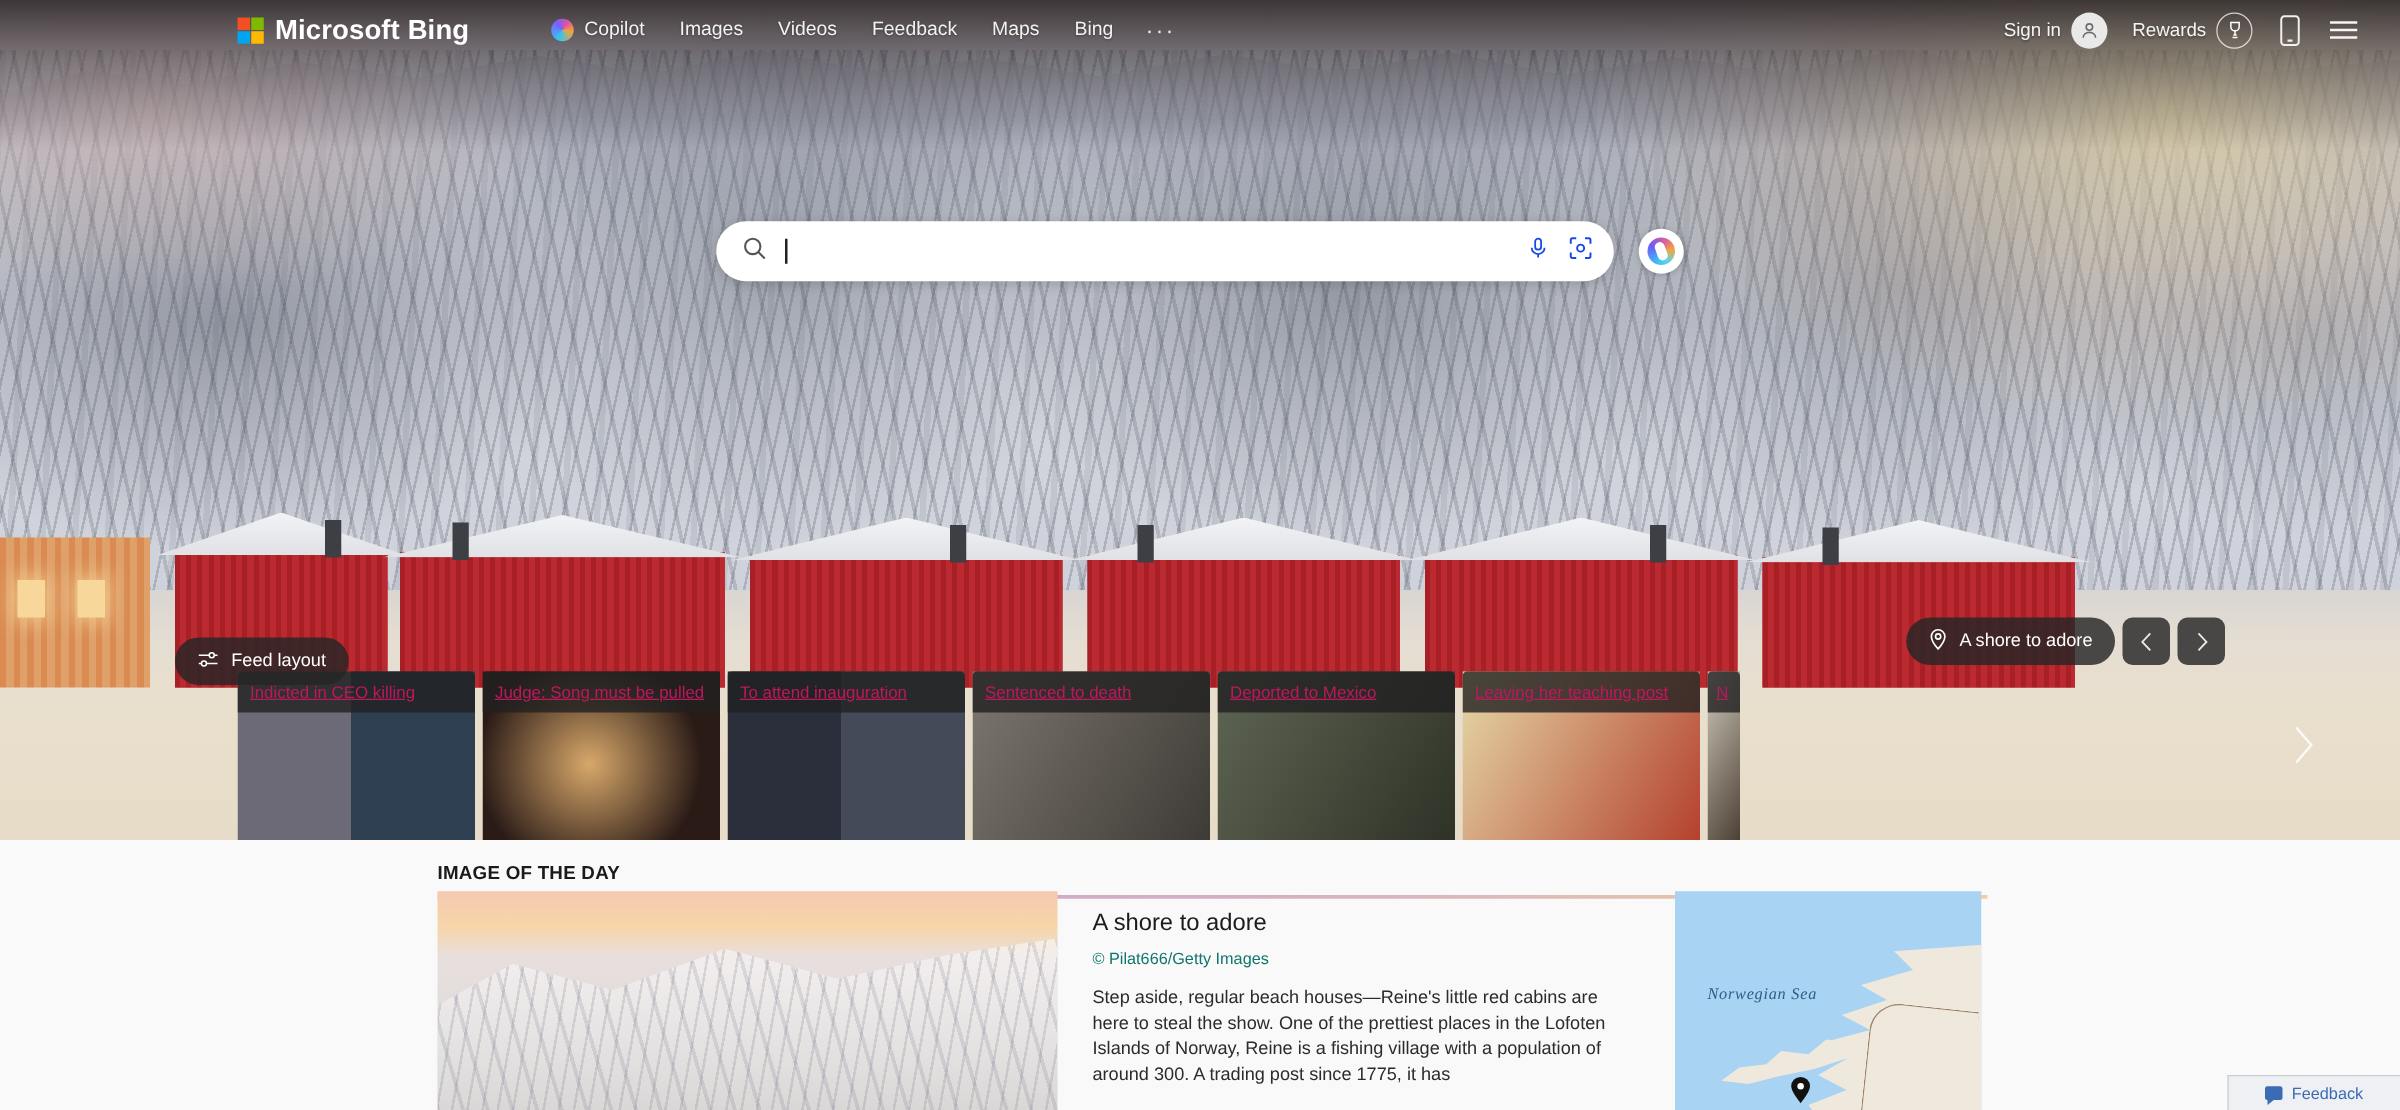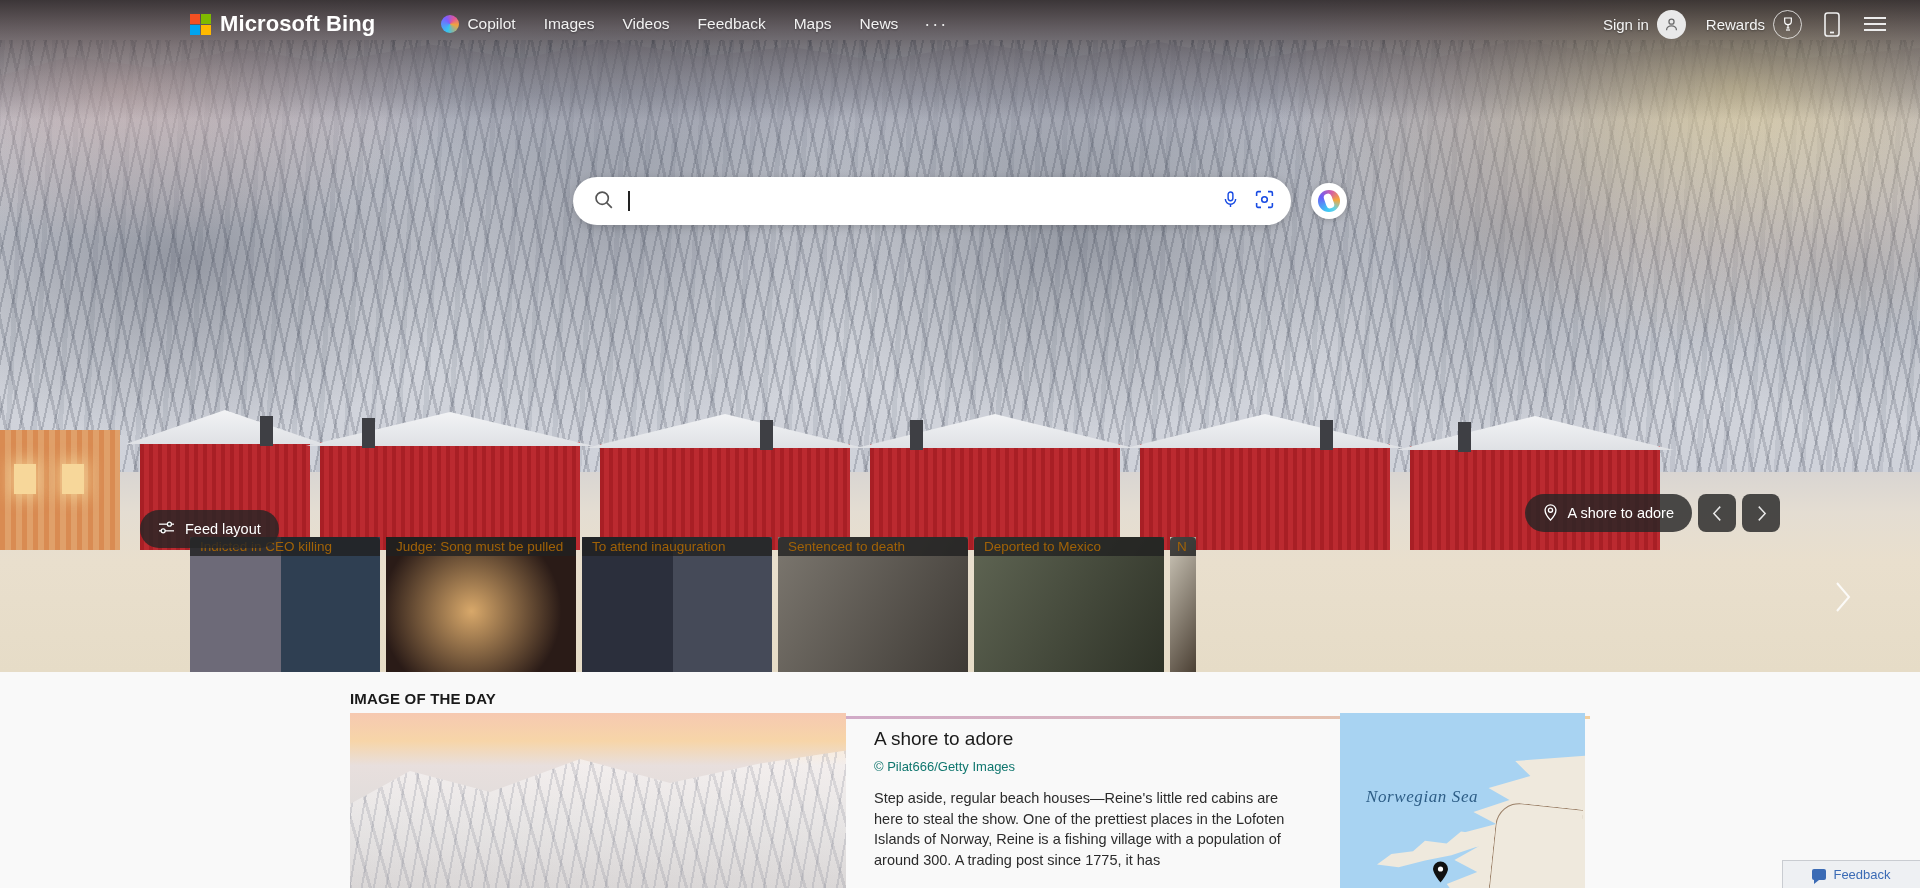--- a/index.html
+++ b/index.html
@@ -171,24 +171,25 @@
   }
 
   
   .news-strip {
     position: absolute; left: 0; right: 0; bottom: 0; height: 135px; z-index: 18;
     display: flex; gap: 6px; padding-left: 190px; overflow: hidden;
   }
   .news-card { position: relative; width: 190px; height: 135px; flex: 0 0 auto; cursor: pointer; overflow:hidden; }
   .news-photo { position:absolute; inset: 0; }
   .news-label {
-    position:absolute; left: 0; top: 0; right: 0; height: 19px;
-    background: rgba(32,32,32,.80); color:#a16207; font-size: 13.5px;
+    position:absolute; left: 0; top: 0; right: 0; height: 33px;
+    background: rgba(32,32,32,.80); color:#be185d; font-size: 13.5px;
     display:flex; align-items:center; padding: 0 10px; white-space: nowrap; overflow:hidden;
     border-radius: 4px 4px 0 0;
+    text-decoration: underline;
   }
   .carousel-next {
     position: absolute; right: 68px; bottom: 54px; z-index: 22; cursor:pointer;
   }
 
   
   .iotd { position: absolute; top: 672px; left: 0; right: 0; height: 216px; background:#f9f9f9; }
   .iotd-title {
     position:absolute; left: 350px; top: 18px; font-size: 15px; font-weight: 700; color: #1a1a1a; letter-spacing:.2px;
   }
@@ -226,21 +227,21 @@
     clip-path: polygon(100% 10%, 86% 26%, 70% 22%, 58% 40%, 40% 36%, 30% 52%, 12% 56%, 0 72%, 18% 76%, 40% 66%, 62% 58%, 82% 46%, 100% 40%);
   }
   .map-border {
     position:absolute; right: 6px; top: 92px; width: 86px; height: 90px;
     border-left: 1.5px solid #9b8068; border-top: 1.5px solid #9b8068;
     border-radius: 24px 0 0 0;
     transform: rotate(6deg);
   }
   .map-sea-label {
     position:absolute; left: 26px; top: 74px; font-family:"Liberation Serif", serif;
-    font-style: italic; font-size: 17px; color:#2d5d86; letter-spacing: .6px;
+    font-style: italic; font-size: 13px; color:#2d5d86; letter-spacing: .6px;
   }
   .map-pin { position:absolute; left: 92px; top: 148px; }
 
   
   .feedback {
     position:absolute; right: 0; bottom: 0; width: 138px; height: 28px;
     background: #eef0f3; border: 1px solid #c9ccd1; border-right: none; border-bottom: none;
     display:flex; align-items:center; justify-content:center; gap:7px;
     font-size: 13px; color:#3b6bb5; cursor:pointer; z-index: 40;
   }
@@ -311,21 +312,21 @@
 
     <div class="nav">
       <div class="nav-item copilot">
         <span class="copilot-dot"></span>
         <span>Copilot</span>
       </div>
       <div class="nav-item">Images</div>
       <div class="nav-item">Videos</div>
       <div class="nav-item">Feedback</div>
       <div class="nav-item">Maps</div>
-      <div class="nav-item">News</div>
+      <div class="nav-item">Bing</div>
       <div class="nav-dots">···</div>
     </div>
 
     <div class="header-right">
       <div class="hr-item">
         <span>Sign in</span>
         <span class="avatar-circle">
           <svg width="17" height="17" viewBox="0 0 24 24" fill="none" stroke="#6b6b6b" stroke-width="1.8">
             <circle cx="12" cy="8" r="3.6"></circle>
               <path d="M5 20c0-3.6 3.2-6 7-6s7 2.4 7 6"></path>
@@ -443,20 +444,24 @@
       <div class="news-label">To attend inauguration</div>
     </div>
     <div class="news-card">
       <div class="news-photo" style="background:linear-gradient(120deg,#7c776f,#3e3a35);"></div>
       <div class="news-label">Sentenced to death</div>
     </div>
     <div class="news-card">
       <div class="news-photo" style="background:linear-gradient(120deg,#5f6553,#2e3227);"></div>
       <div class="news-label">Deported to Mexico</div>
     </div>
+    <div class="news-card">
+      <div class="news-photo" style="background:linear-gradient(120deg,#e5d9a8,#b4412e);"></div>
+      <div class="news-label">Leaving her teaching post</div>
+    </div>
     <div class="news-card" style="width:26px;">
       <div class="news-photo" style="background:linear-gradient(120deg,#cfc9bb,#4b4034);"></div>
       <div class="news-label" style="padding:0 7px;">N</div>
     </div>
   </div>
 
   <div class="carousel-next">
     <svg width="20" height="34" viewBox="0 0 20 34" fill="none" stroke="#ffffff" stroke-width="2" opacity=".85">
       <polyline points="5,3 17,17 5,31"></polyline>
     </svg>

